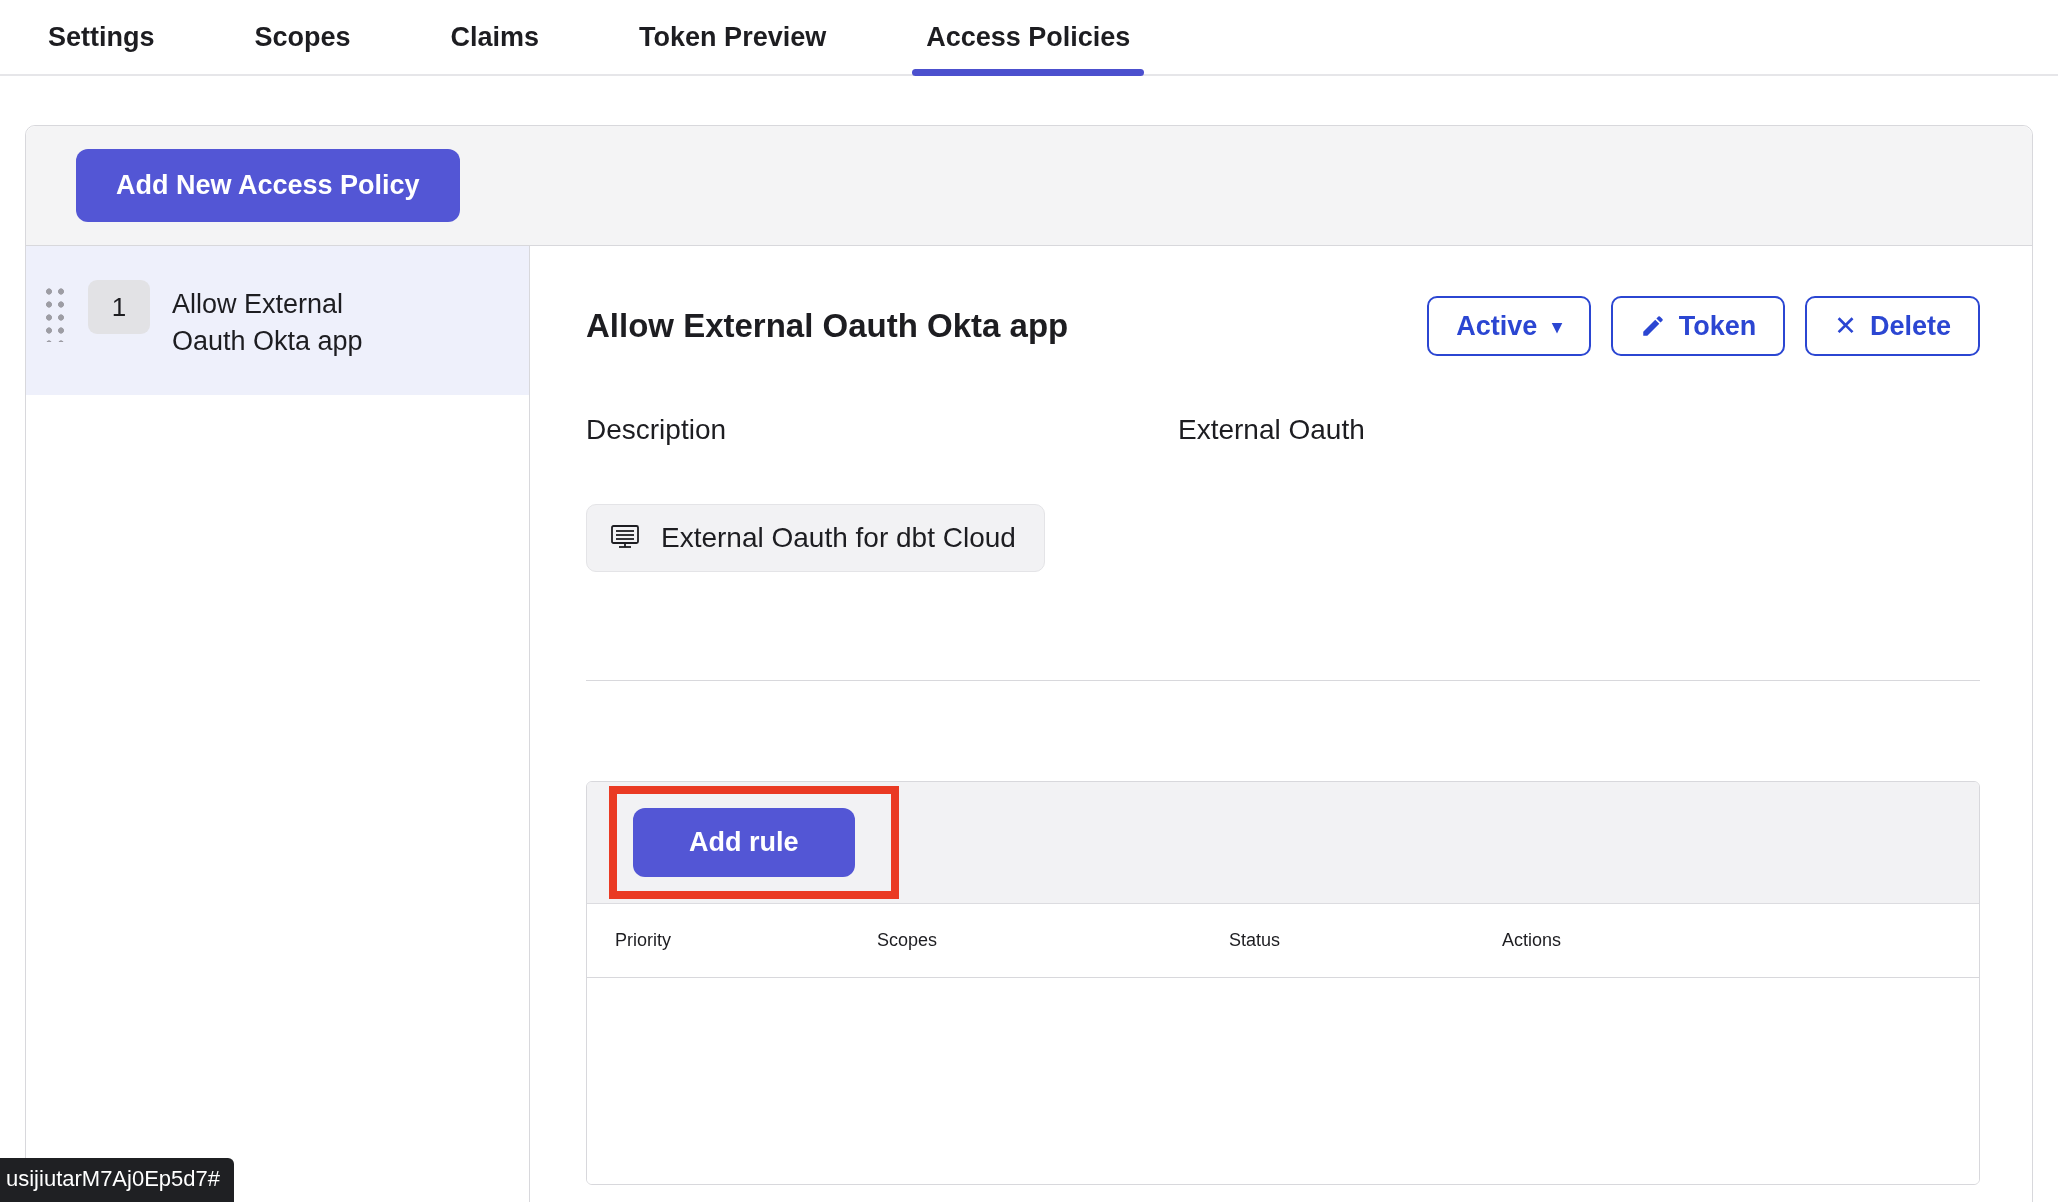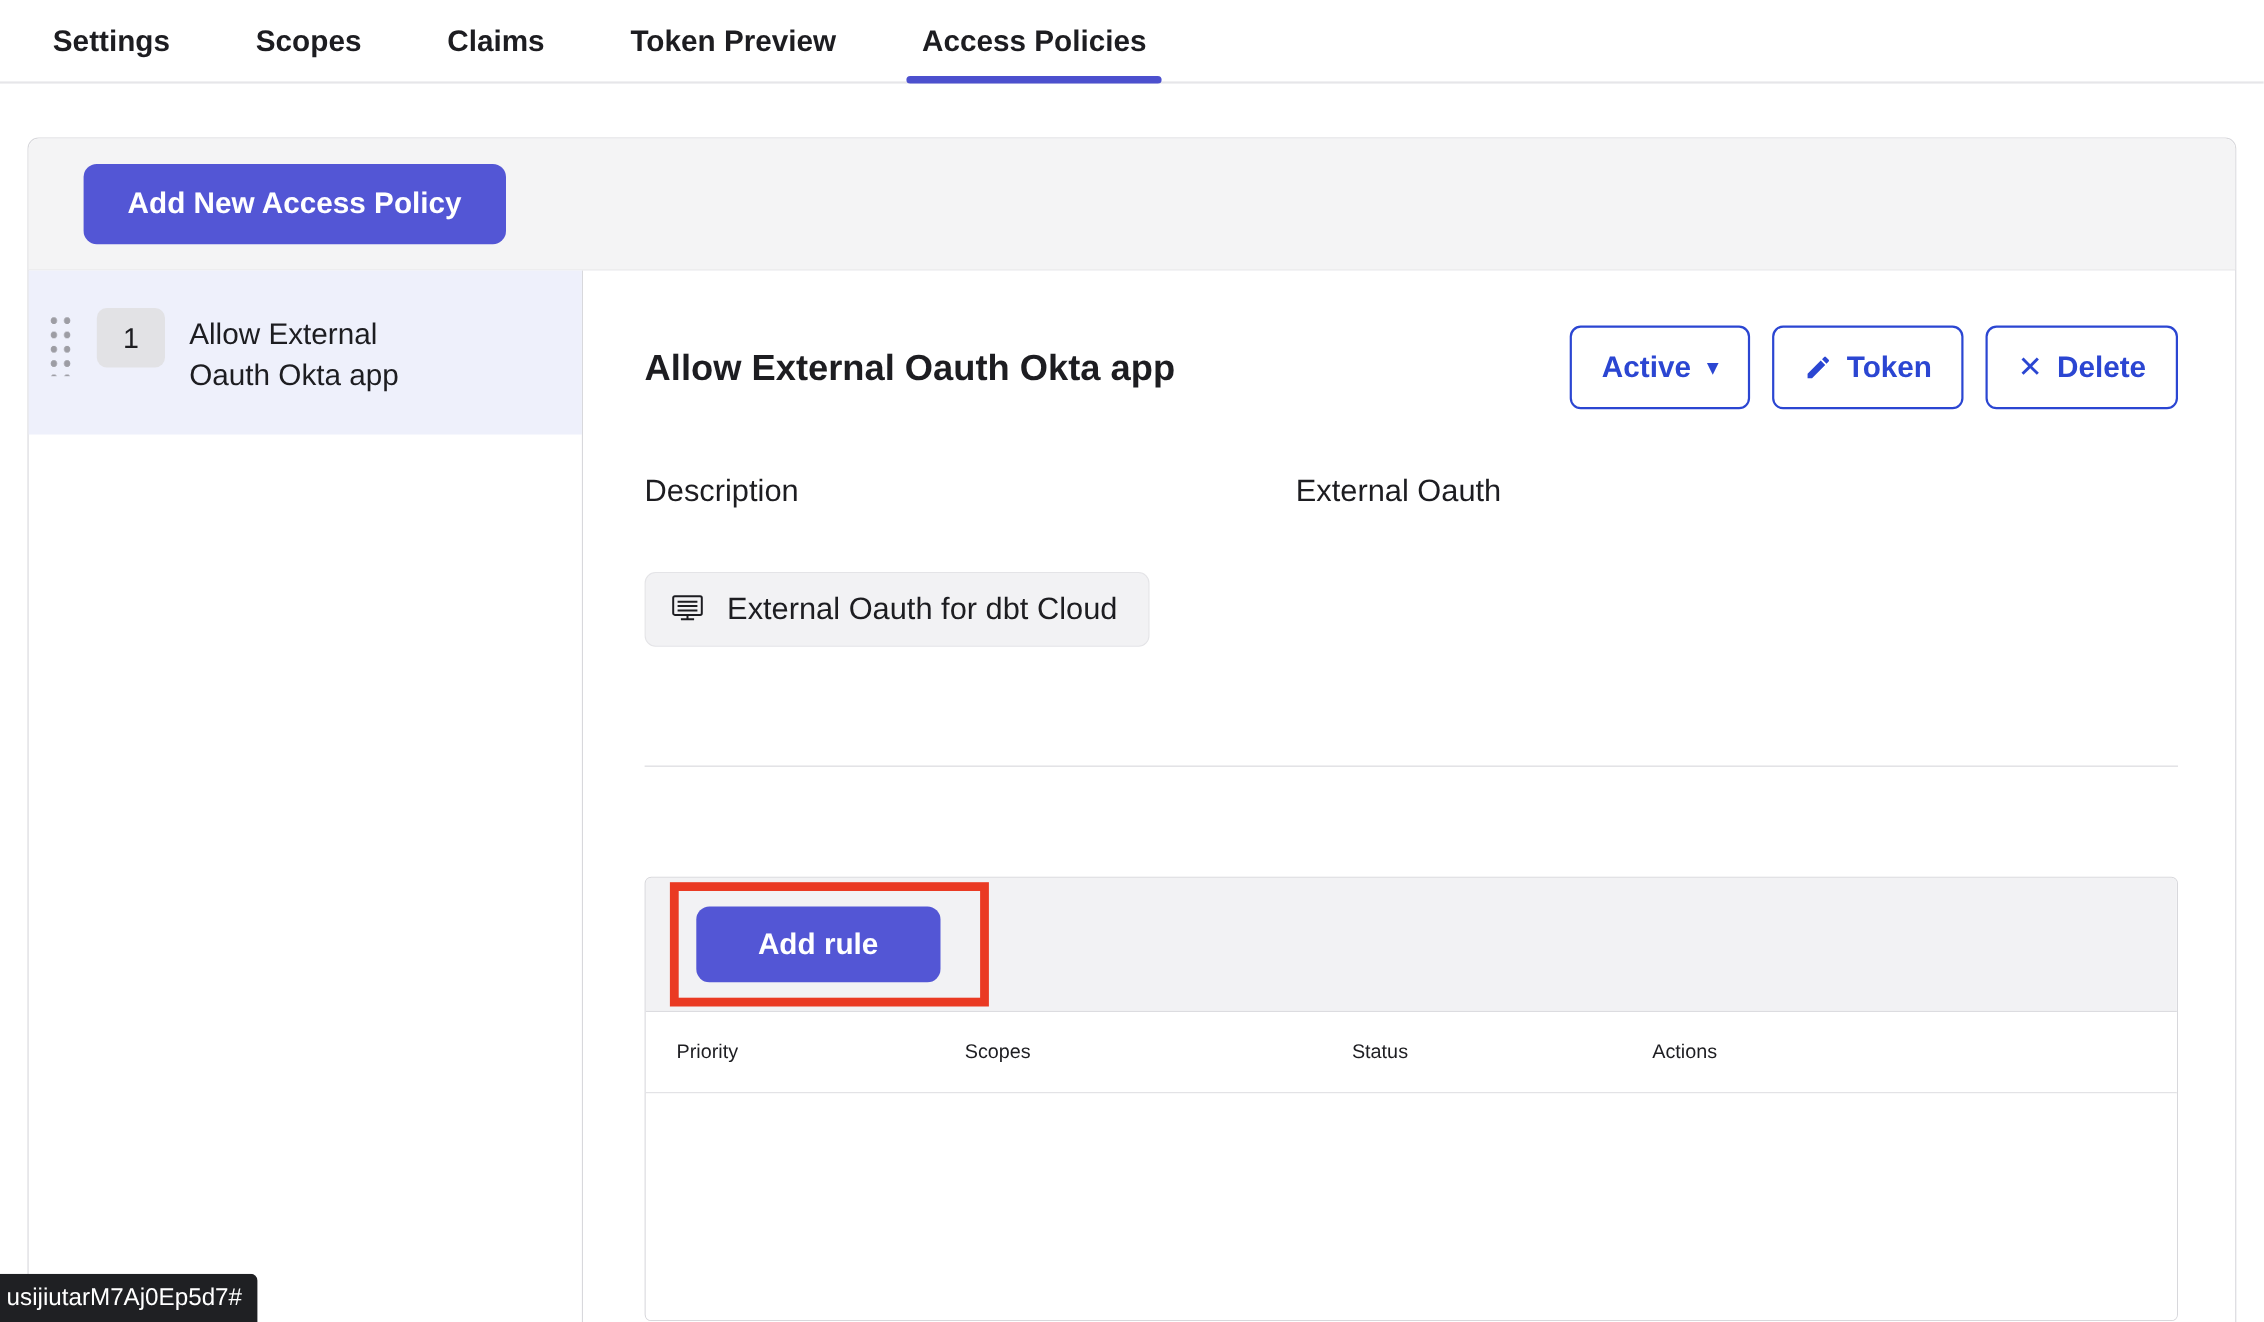--- a/index.html
+++ b/index.html
@@ -1,20 +1,20 @@
 <!DOCTYPE html>
 <html><head>
 <meta charset="utf-8">
 <style>
   * { margin:0; padding:0; box-sizing:border-box; }
   html,body { width:2058px; height:1202px; background:#ffffff; overflow:hidden;
     font-family:"Liberation Sans", sans-serif; color:#1d1d21; }
 
   
-  .tabbar { display:flex; gap:78px; padding-left:48px; border-bottom:2px solid #e6e6e9; height:76px; align-items:center; }
+  .tabbar { display:flex; gap:100px; padding-left:48px; border-bottom:2px solid #e6e6e9; height:76px; align-items:center; }
   .tab { position:relative; font-size:27px; font-weight:700; color:#1d1d21; height:100%;
     display:flex; align-items:center; cursor:pointer; white-space:nowrap; }
   .tab.active::after { content:""; position:absolute; left:-14px; right:-14px; bottom:-2px;
     height:7px; background:#4c50ce; border-radius:4px; }
 
   
   .panel { position:absolute; left:25px; right:25px; top:125px; bottom:-12px;
     border:1px solid #d8d8dc; border-radius:10px 10px 0 0; background:#fff; }
   .panel-header { height:120px; background:#f4f4f5; border-bottom:1px solid #d8d8dc;
     display:flex; align-items:center; padding-left:50px; border-radius:10px 10px 0 0; }
@@ -32,21 +32,21 @@
     background-size:12px 13px; background-position:1px 1px; }
   .priority-badge { min-width:62px; height:54px; background:#e2e2e5; border-radius:9px;
     display:flex; align-items:center; justify-content:center; font-size:26px; margin-top:2px; }
   .policy-name { font-size:27px; line-height:1.38; max-width:235px; padding-top:8px; }
 
   
   .detail { flex:1; padding:50px 52px 0 56px; }
   .detail-top { display:flex; justify-content:space-between; align-items:center; }
   .detail-title { font-size:33px; font-weight:700; }
   .btn-group { display:flex; gap:20px; }
-  .btn-outline { display:inline-flex; align-items:center; gap:13px; height:76px; padding:0 27px;
+  .btn-outline { display:inline-flex; align-items:center; gap:13px; height:60px; padding:0 27px;
     background:#fff; border:2px solid #2b46d2; border-radius:10px; color:#2b46d2;
     font-family:inherit; font-size:27px; font-weight:700; cursor:pointer; }
   .caret { font-size:19px; margin-left:2px; }
   .btn-icon-svg { width:26px; height:26px; fill:#2b46d2; }
   .x-glyph { font-size:27px; font-weight:400; }
 
   .detail-row { display:grid; grid-template-columns:592px 1fr; align-items:center; }
   .row-desc { margin-top:58px; }
   .row-clients { margin-top:58px; }
   .detail-label, .detail-value { font-size:28px; }

